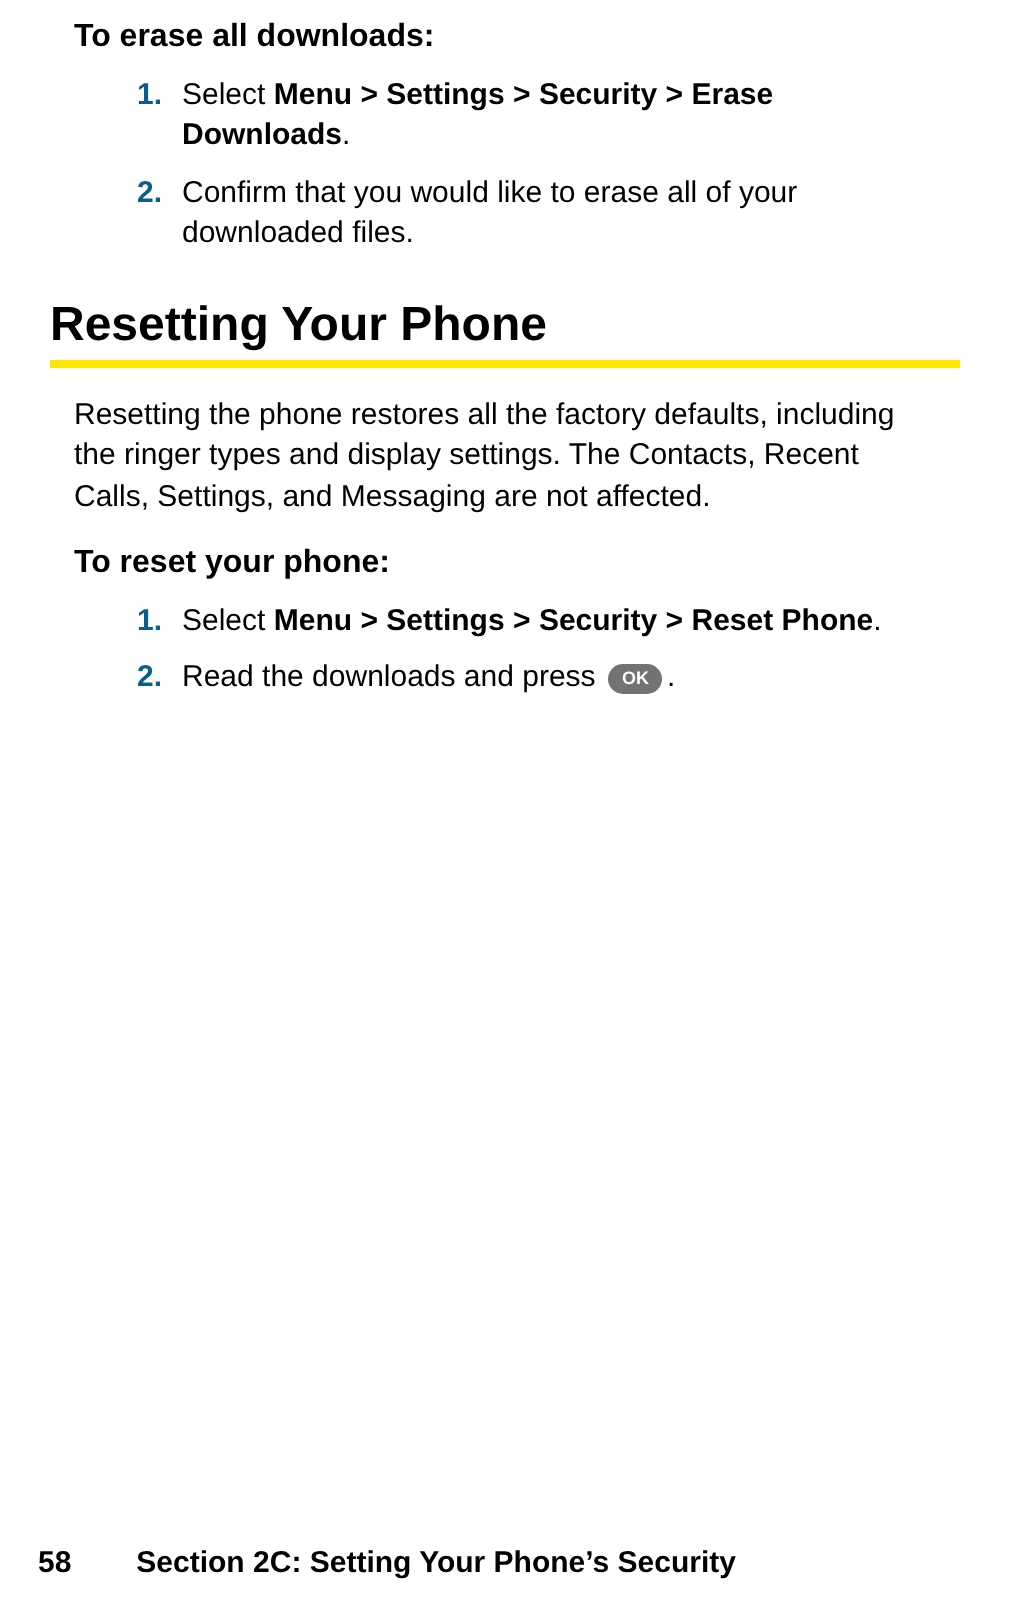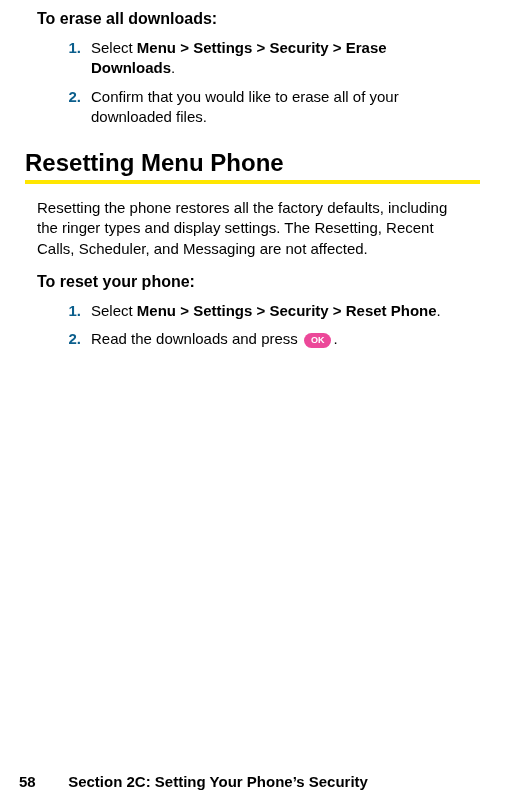--- a/index.html
+++ b/index.html
@@ -63,21 +63,21 @@
     }
     .body-para {
       font-size: 15px;
       line-height: 1.35;
       margin: 14px 10px 14px 12px;
     }
     .ok-pill {
       display: inline-flex;
       align-items: center;
       justify-content: center;
-      background: #ec4899;
+      background: #737373;
       color: #ffffff;
       font-size: 9px;
       font-weight: bold;
       border-radius: 9px;
       padding: 2px 7px 2px 7px;
       vertical-align: middle;
       line-height: 1;
       height: 15px;
       margin: 0 2px;
     }
@@ -105,25 +105,25 @@
       <span>Select </span><span class="b">Menu</span><span class="b"> &gt; </span><span class="b">Settings</span><span class="b"> &gt; </span><span class="b">Security</span><span class="b"> &gt; </span><span class="b">Erase Downloads</span><span>.</span>
     </div>
   </div>
   <div class="step">
     <div class="step-num">2.</div>
     <div class="step-body">Confirm that you would like to erase all of your downloaded files.</div>
   </div>
 </div>
 
 <div class="heading-wrap">
-  <div class="heading">Resetting Menu Phone</div>
+  <div class="heading">Resetting Your Phone</div>
   <div class="heading-rule"></div>
 </div>
 
-<div class="body-para">Resetting the phone restores all the factory defaults, including the ringer types and display settings. The Resetting, Recent Calls, Scheduler, and Messaging are not affected.</div>
+<div class="body-para">Resetting the phone restores all the factory defaults, including the ringer types and display settings. The Contacts, Recent Calls, Settings, and Messaging are not affected.</div>
 
 <div class="section-intro">To reset your phone:</div>
 
 <div class="step-list">
   <div class="step">
     <div class="step-num">1.</div>
     <div class="step-body">
       <span>Select </span><span class="b">Menu</span><span class="b"> &gt; </span><span class="b">Settings</span><span class="b"> &gt; </span><span class="b">Security</span><span class="b"> &gt; </span><span class="b">Reset Phone</span><span>.</span>
     </div>
   </div>

